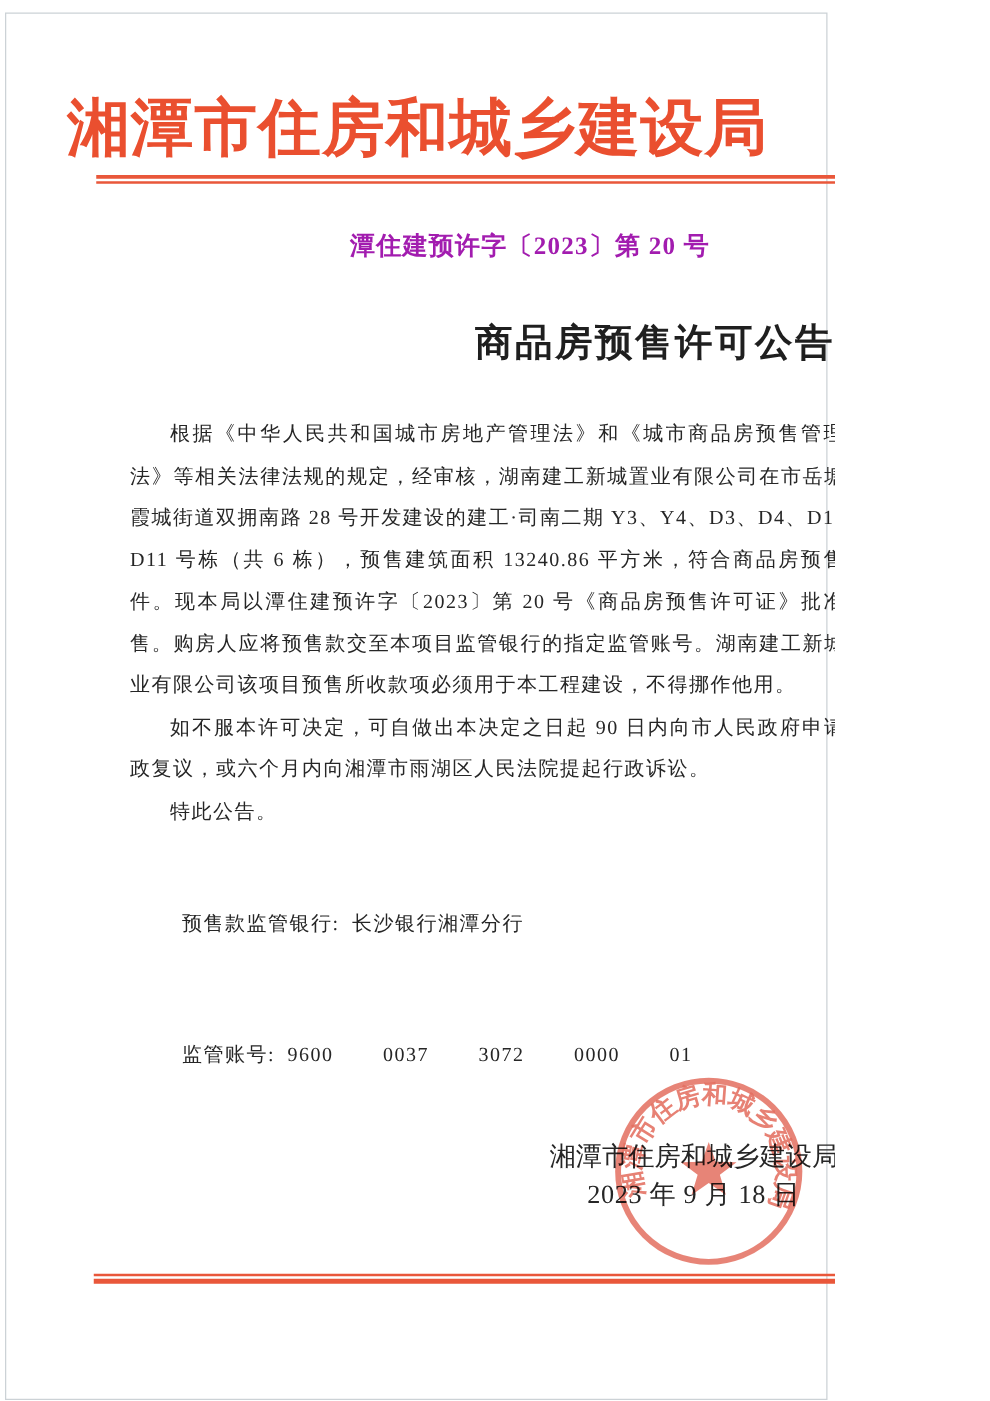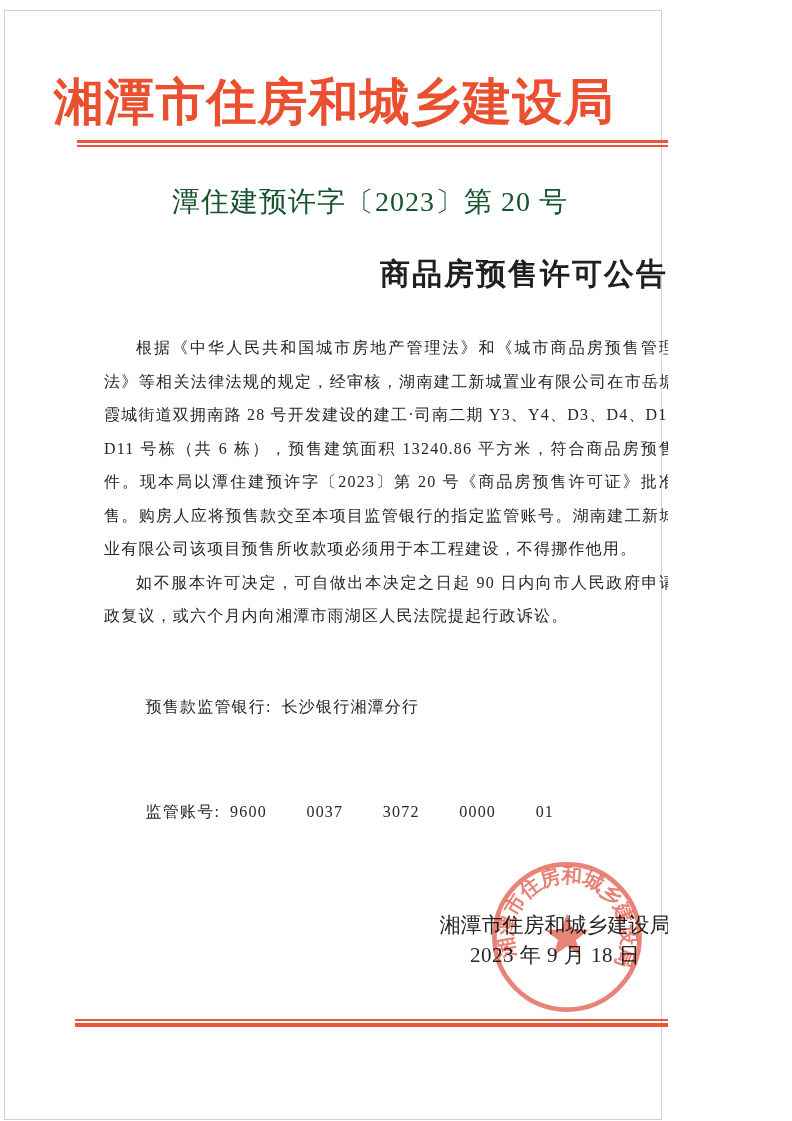--- a/index.html
+++ b/index.html
@@ -46,24 +46,25 @@
     top: 140px;
     width: 636px;
   }
   .rule-top .thick { height: 3px; background: #e9573a; }
   .rule-top .gap   { height: 2px; background: transparent; }
   .rule-top .thin  { height: 1.5px; background: #e9573a; }
   .doc-number {
     position: absolute;
     top: 183px;
     right: 100px;
-    font-size: 28px;
+    font-size: 20px;
     letter-spacing: 1px;
-    color: #14532d;
+    color: #a21caf;
     white-space: nowrap;
+    font-weight: bold;
   }
   .notice-title {
     position: absolute;
     left: 0;
     top: 254px;
     width: 100%;
     text-align: right;
     font-size: 30px;
     font-weight: bold;
     letter-spacing: 2px;
@@ -143,20 +144,21 @@
     <div class="thin"></div>
   </div>
 
   <div class="doc-number">潭住建预许字〔2023〕第 20 号</div>
 
   <div class="notice-title">商品房预售许可公告</div>
 
   <div class="body-text">
     <p>根据《中华人民共和国城市房地产管理法》和《城市商品房预售管理办法》等相关法律法规的规定，经审核，湖南建工新城置业有限公司在市岳塘区霞城街道双拥南路 28 号开发建设的建工·司南二期 Y3、Y4、D3、D4、D10、D11 号栋（共 6 栋），预售建筑面积 13240.86 平方米，符合商品房预售条件。现本局以潭住建预许字〔2023〕第 20 号《商品房预售许可证》批准预售。购房人应将预售款交至本项目监管银行的指定监管账号。湖南建工新城置业有限公司该项目预售所收款项必须用于本工程建设，不得挪作他用。</p>
     <p>如不服本许可决定，可自做出本决定之日起 90 日内向市人民政府申请行政复议，或六个月内向湘潭市雨湖区人民法院提起行政诉讼。</p>
+    <p>特此公告。</p>
 
     <div class="bank-block">
       <div class="bank-line">
         <span class="label">预售款监管银行:</span><span class="value">长沙银行湘潭分行</span>
       </div>
       <div class="bank-line account-line">
         <span class="label">监管账号:</span><span class="value">9600   0037   3072   0000   01</span>
       </div>
     </div>
   </div>

